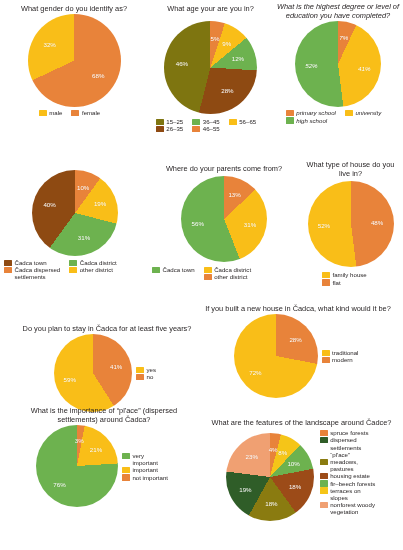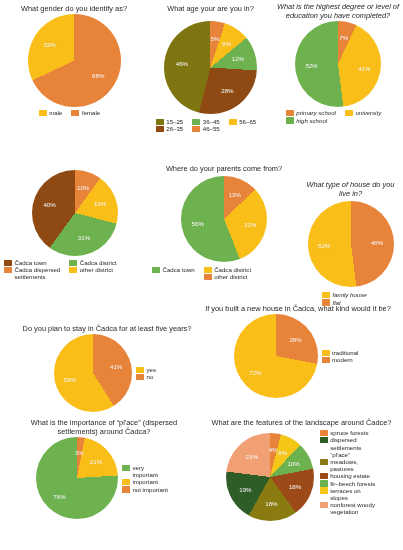--- a/index.html
+++ b/index.html
@@ -187,21 +187,21 @@
             <span class="lg-txt">Čadca district</span>
           </div>
           <div class="lg-item">
             <span class="sw" style="background: rgb(232, 131, 58);"></span>
             <span class="lg-txt">other district</span>
           </div>
         </div>
       </div>
   </div>
 
-  <div class="panel" style="left:298px;top:180px;width:105px;font-style:italic;">
+  <div class="panel" style="left:298px;top:160px;width:105px;">
     <div class="q-title">What type of house do you live in?</div>
     <div class="body-row">
       <div class="pie" id="pie-house" style="width: 86px; height: 86px; margin-top: 2px; background: conic-gradient(rgb(232, 131, 58) 0deg, rgb(232, 131, 58) 172.8deg, rgb(249, 190, 24) 172.8deg, rgb(249, 190, 24) 360deg);">
           <div class="lbl" style="left: 69.6px; top: 41.3px;">48%</div>
           <div class="lbl" style="left: 16.4px; top: 44.7px;">52%</div>
         </div>
     </div>
     <div class="legend legend-below" id="lg-house" style="margin-top:4px;flex-direction:column;align-items:flex-start;padding-left:24px;">
         <div class="lg-item">
           <span class="sw" style="background: rgb(249, 190, 24);"></span>
@@ -247,21 +247,21 @@
             <span class="lg-txt">traditional</span>
           </div>
           <div class="lg-item">
             <span class="sw" style="background: rgb(232, 131, 58);"></span>
             <span class="lg-txt">modern</span>
           </div>
         </div>
     </div>
   </div>
 
-  <div class="panel" style="left:8px;top:418px;width:192px;">
+  <div class="panel" style="left:8px;top:406px;width:192px;">
     <div class="q-title">What is the importance of “pl'ace” (dispersed settlements) around Čadca?</div>
     <div class="body-row">
       <div class="pie" id="pie-import" style="width: 82px; height: 82px; background: conic-gradient(rgb(232, 131, 58) 0deg, rgb(232, 131, 58) 10.8deg, rgb(249, 190, 24) 10.8deg, rgb(249, 190, 24) 86.4deg, rgb(109, 178, 79) 86.4deg, rgb(109, 178, 79) 360deg);">
           <div class="lbl" style="left: 43.4px; top: 15.7px;">3%</div>
           <div class="lbl" style="left: 60.1px; top: 24.2px;">21%</div>
           <div class="lbl" style="left: 23.6px; top: 59.5px;">76%</div>
         </div>
       <div class="legend legend-right" id="lg-import">
           <div class="lg-item">
             <span class="sw" style="background: rgb(109, 178, 79);"></span>

